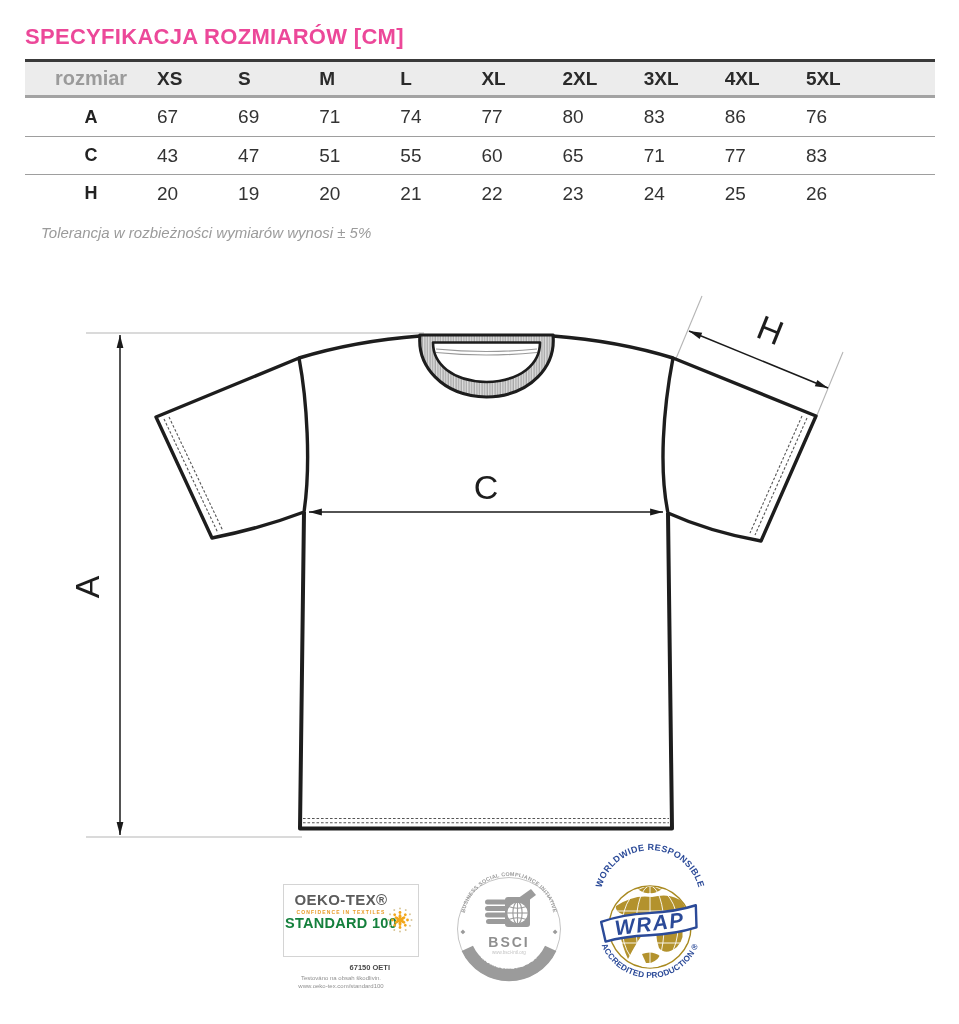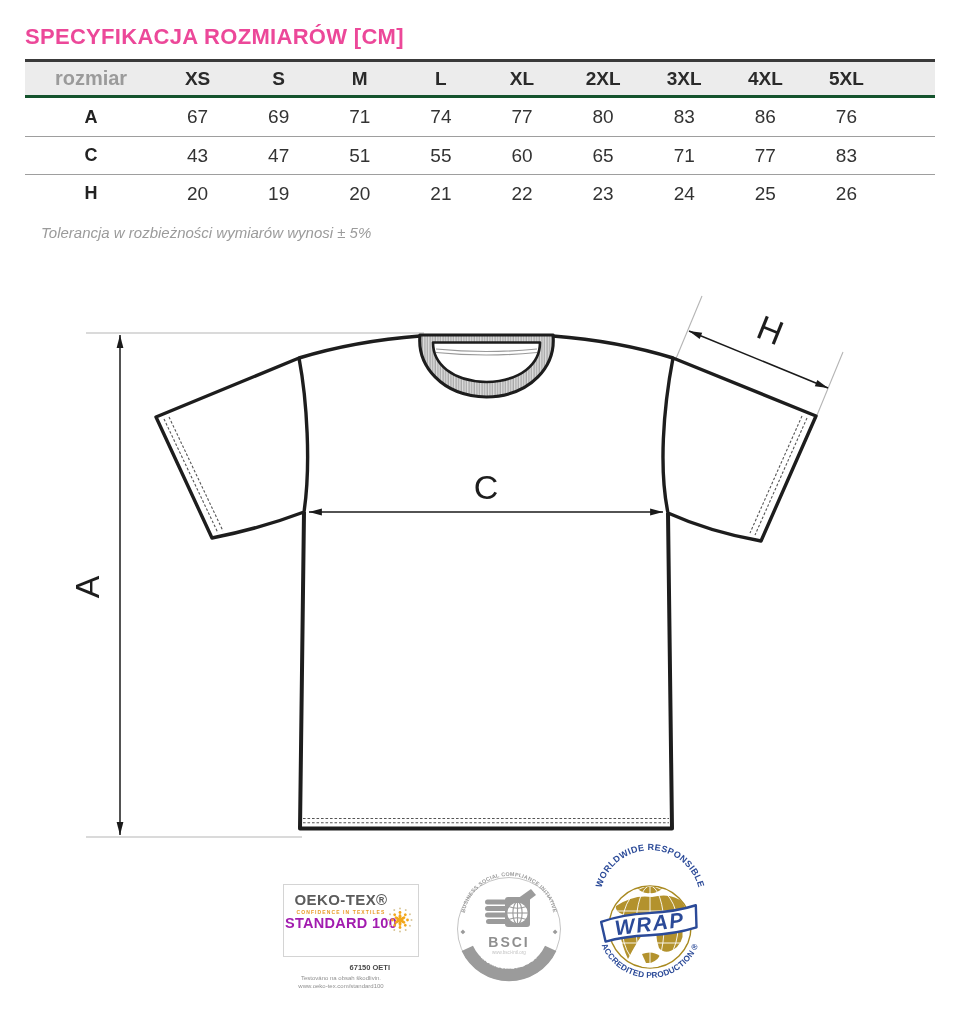--- a/index.html
+++ b/index.html
@@ -1,39 +1,39 @@
 <!DOCTYPE html>
 <html><head>
 <meta charset="utf-8">
 <style>
   html,body{margin:0;padding:0;background:#fff;}
   body{width:959px;height:1024px;position:relative;font-family:"Liberation Sans",sans-serif;overflow:hidden;}
   .page-title{position:absolute;left:25px;top:24px;font-size:22px;font-weight:700;color:#ec4899;letter-spacing:.3px;}
   .spec-table{position:absolute;left:25px;top:59px;width:910px;}
   .t-row{display:grid;grid-template-columns:132px repeat(9,1fr);align-items:center;box-sizing:border-box;padding-right:48px;}
-  .t-head{background:#ececec;border-top:3px solid #3a3a3a;border-bottom:3px solid #14532d;height:39px;font-size:19px;font-weight:700;color:#2a2a2a;}
+  .t-head{background:#ececec;border-top:3px solid #3a3a3a;border-bottom:3px solid #a3a3a3;height:39px;font-size:19px;font-weight:700;color:#2a2a2a;}
   .t-head .cell-first{color:#9b9b9b;font-size:20px;}
   .t-body-row{height:38px;font-size:19px;color:#333;}
   .t-body-row + .t-body-row{border-top:1.5px solid #9e9e9e;}
-  .cell{text-align:center;}
+  .cell{text-align:left;}
   .cell-first{text-align:center;font-weight:700;color:#222;}
   .row-label{font-weight:700;color:#222;font-size:18px;}
   .tolerance{position:absolute;left:26px;top:224px;font-size:15px;font-style:italic;color:#9b9b9b;margin-left:15px;}
   .drawing{position:absolute;left:0;top:285px;width:959px;height:575px;}
   .thin-ext{stroke:#b5b5b5;stroke-width:1.1;}
   .dim{stroke:#1a1a1a;stroke-width:1.5;fill:none;}
   .dim-label{font-family:"Liberation Sans",sans-serif;font-size:34px;fill:#1d1d1d;text-anchor:middle;}
   .outline{stroke:#1d1d1d;fill:#fff;}
   .stitch{stroke:#555;stroke-width:1.1;fill:none;stroke-dasharray:2.6 1.9;}
   
   .oeko-box{position:absolute;left:283px;top:884px;width:136px;height:73px;border:1.5px solid #d4d4d4;background:#fff;box-sizing:border-box;}
   .oeko-text{position:absolute;left:0;top:6px;width:114px;text-align:center;}
   .oeko-brand{font-size:15px;font-weight:700;color:#5c5c5c;letter-spacing:.4px;}
   .oeko-tagline{font-size:5px;font-weight:700;color:#e89b28;letter-spacing:1.1px;margin-top:1px;}
-  .oeko-standard{font-size:14.5px;font-weight:700;color:#a21caf;letter-spacing:.3px;}
+  .oeko-standard{font-size:14.5px;font-weight:700;color:#15803d;letter-spacing:.3px;}
   .oeko-number{font-size:7.5px;font-weight:700;color:#4a4a4a;text-align:right;padding-right:8px;margin-top:32px;}
   .oeko-note{font-size:6px;color:#909090;margin-top:3px;line-height:7.5px;}
   .oeko-flower{position:absolute;right:3px;top:20px;}
   .bsci-logo{position:absolute;left:455px;top:875px;}
   .wrap-logo{position:absolute;left:590px;top:866px;}
   svg{overflow:visible;}
   .ring-text{font-family:"Liberation Sans",sans-serif;font-size:5.4px;font-weight:700;letter-spacing:.25px;fill:#9a9a9a;}
   .member-text{font-family:"Liberation Sans",sans-serif;font-size:7px;font-weight:700;letter-spacing:.6px;fill:#ffffff;text-anchor:middle;}
   .bsci-name{font-family:"Liberation Sans",sans-serif;font-size:14px;font-weight:700;letter-spacing:2px;fill:#8f8f8f;text-anchor:middle;}
   .bsci-url{font-family:"Liberation Sans",sans-serif;font-size:4.5px;fill:#c3c3c3;text-anchor:middle;}

